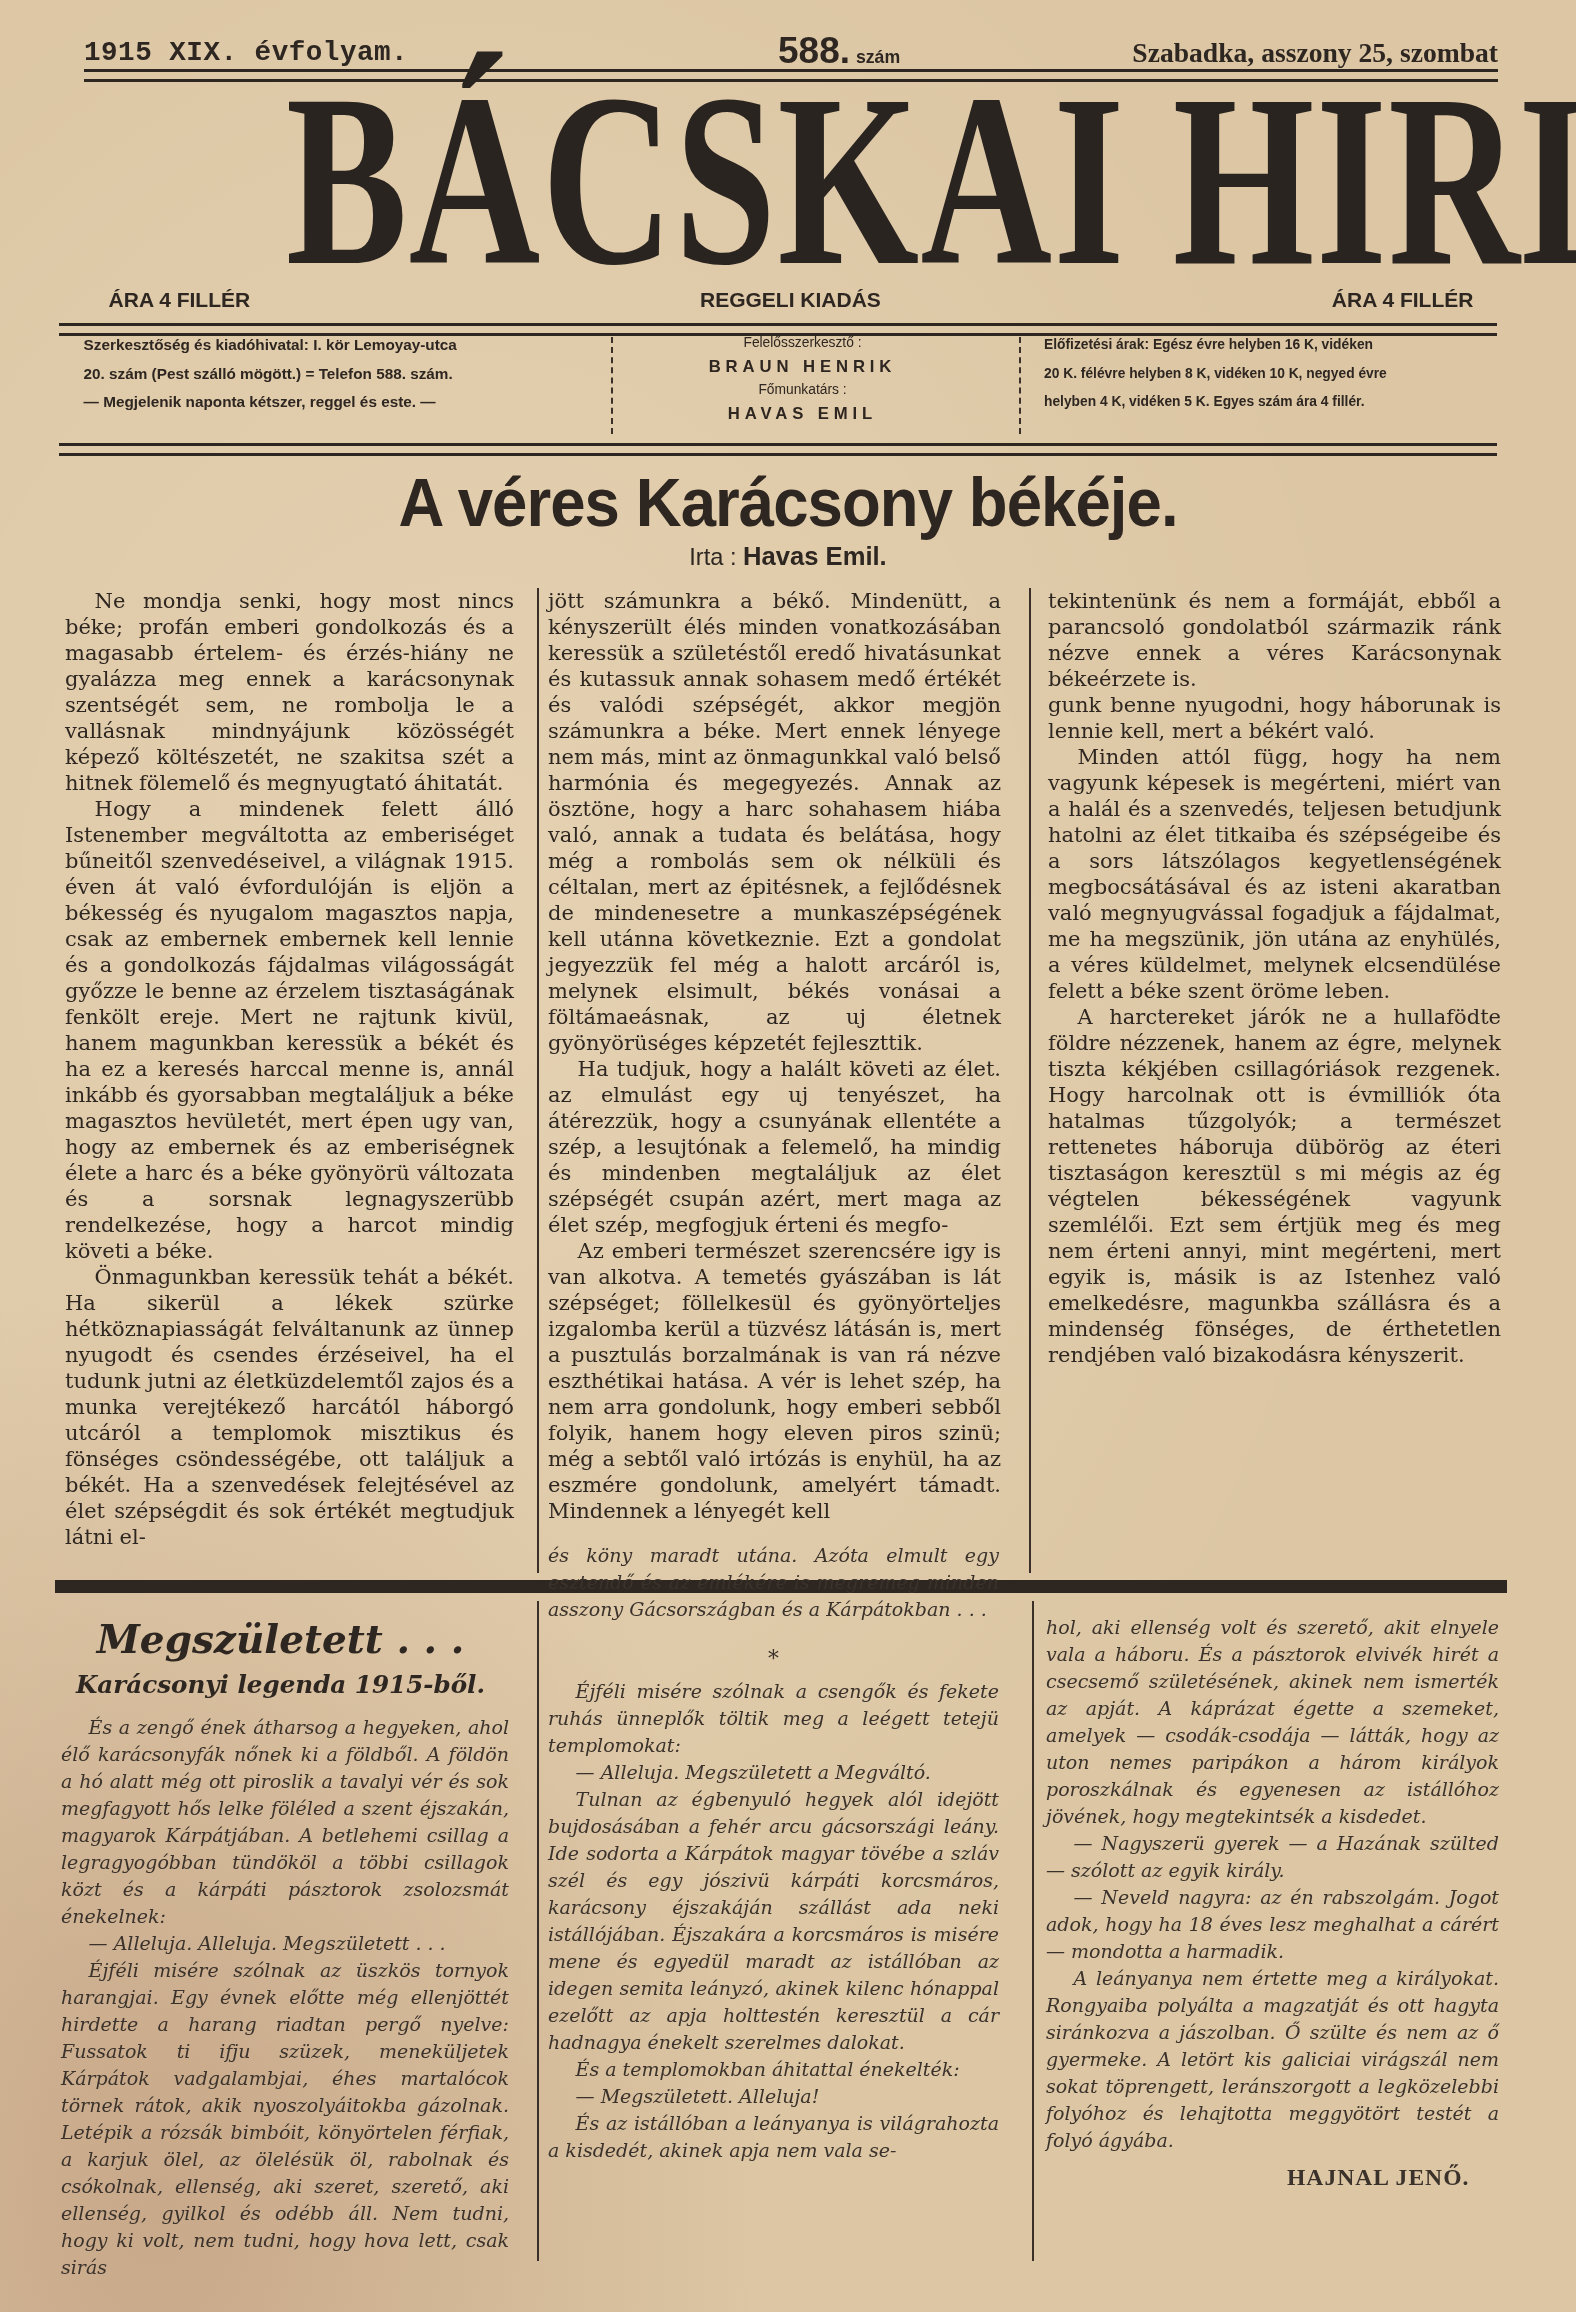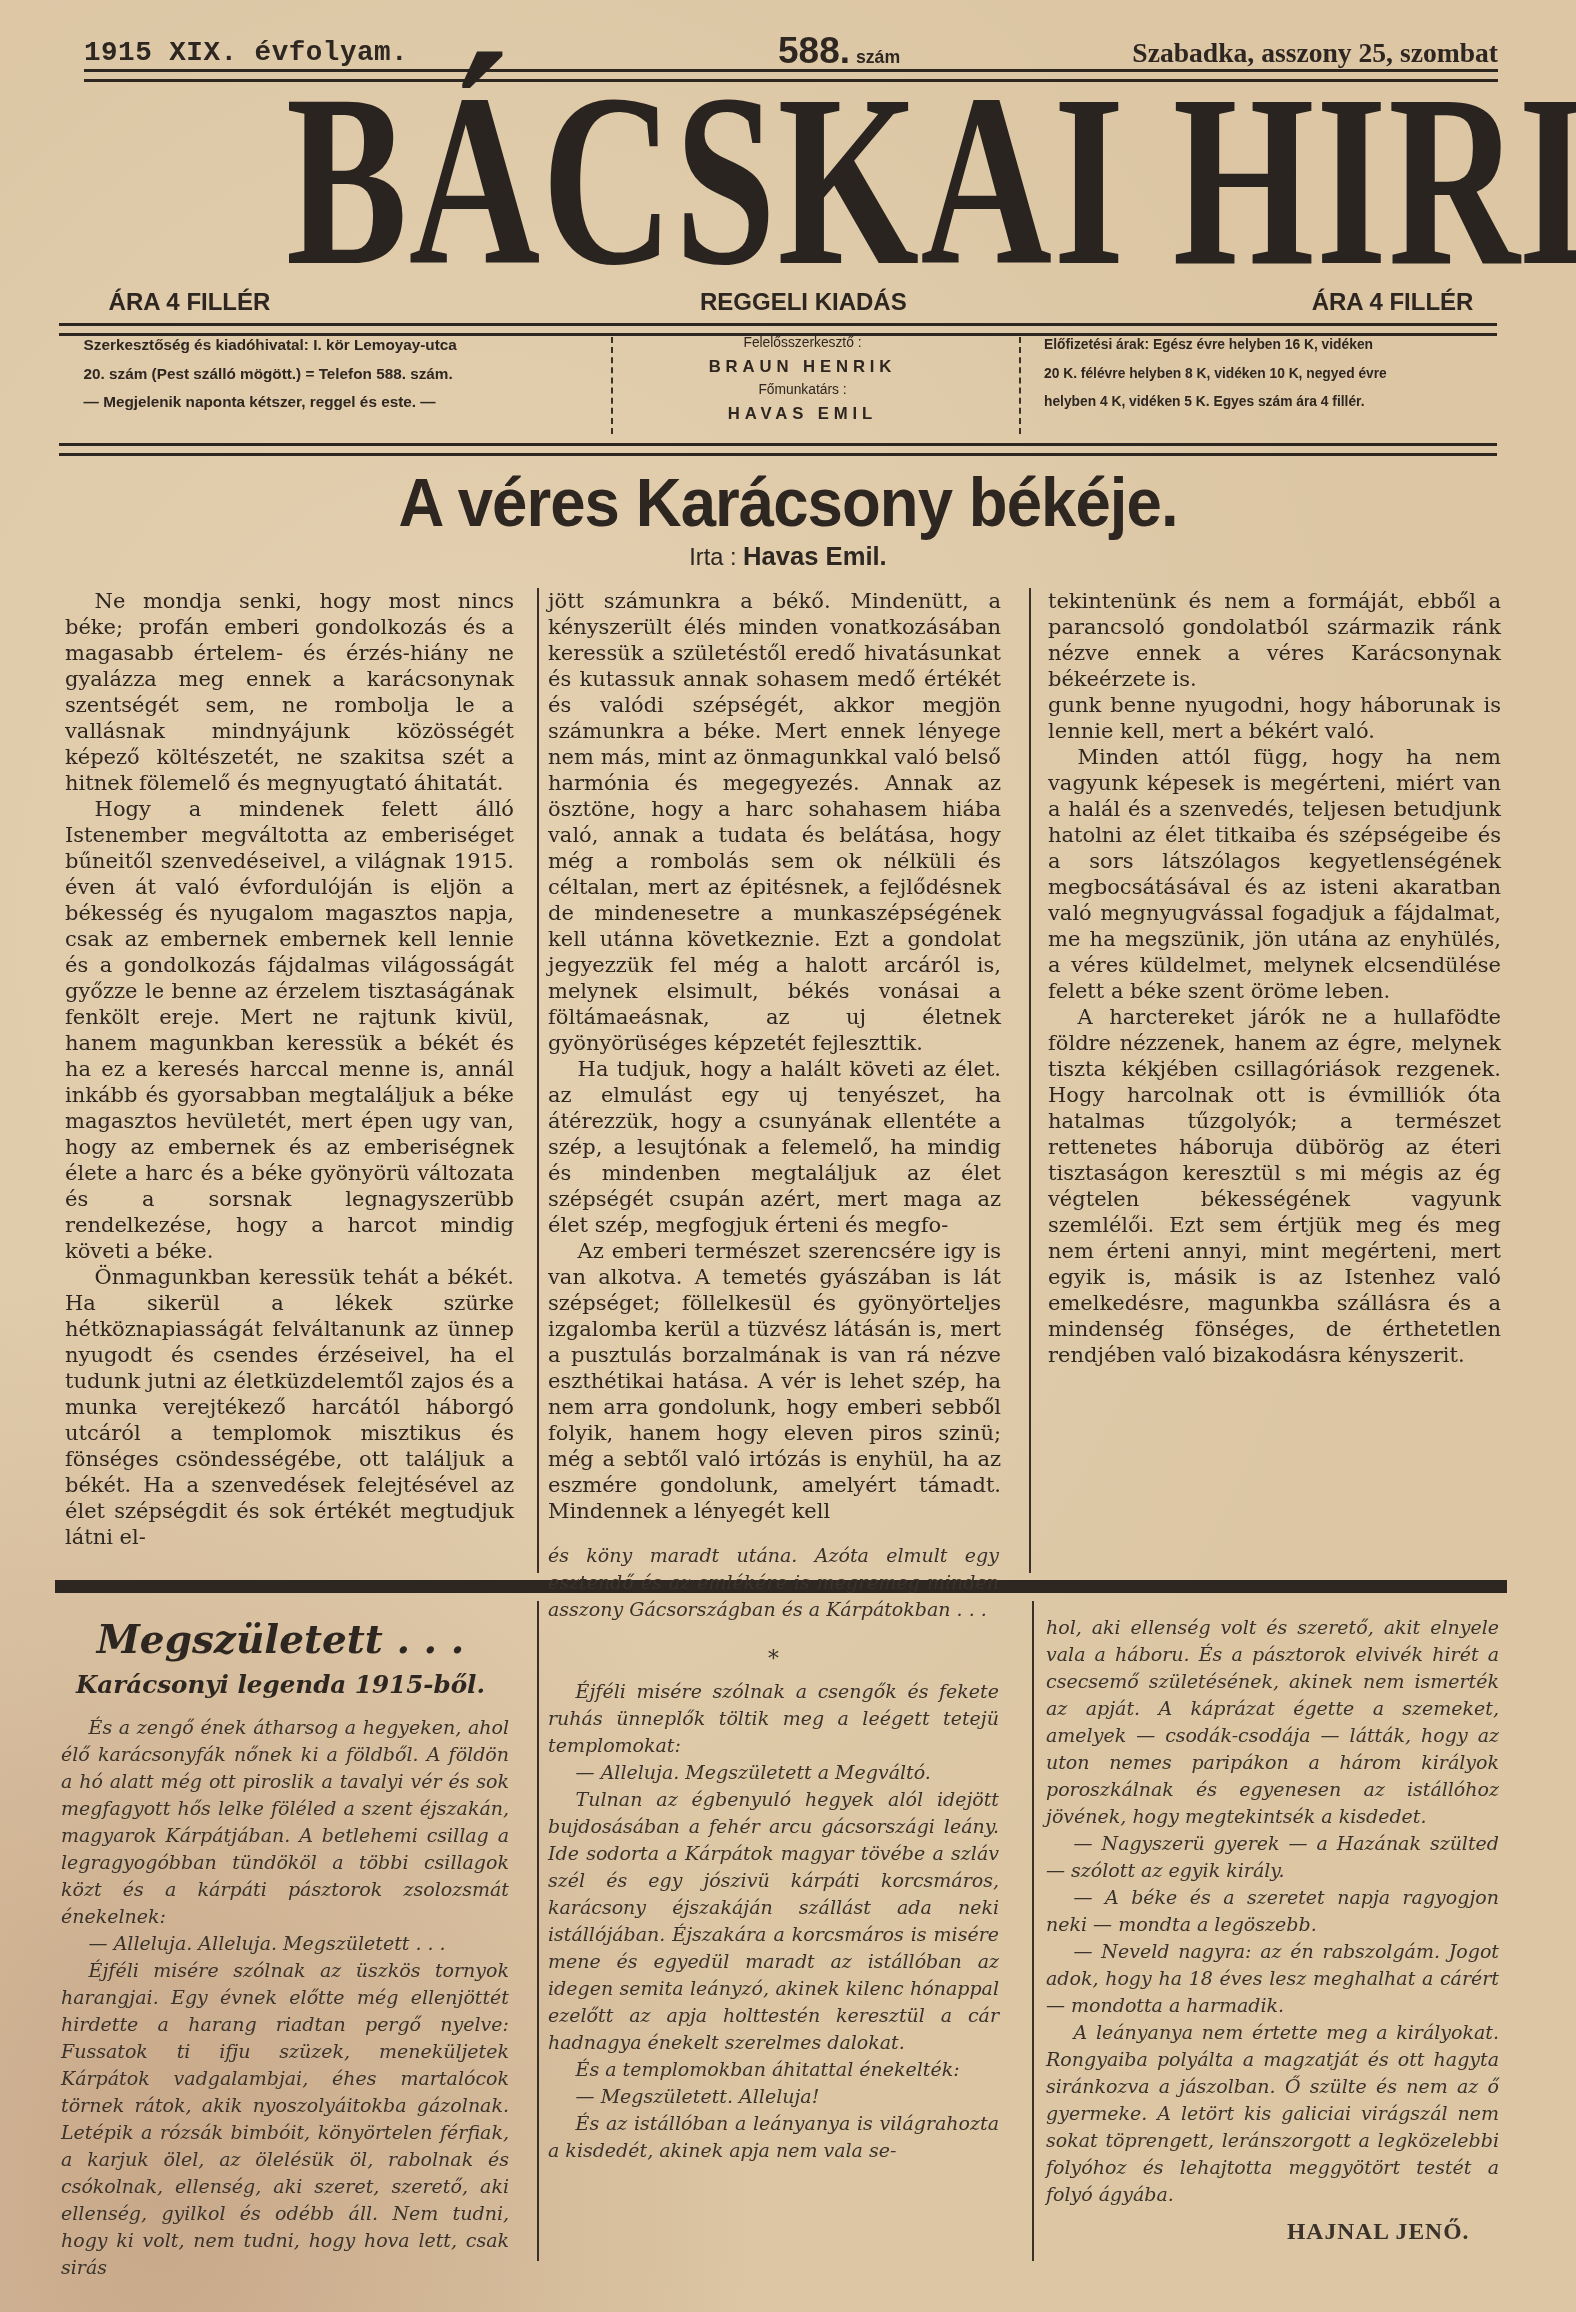--- a/index.html
+++ b/index.html
@@ -22,21 +22,21 @@
   .topline .mid small { font-size:17.7px; margin-left:5.9px; }
   .topline .right { position:absolute; right:0; top:7.9px; font-size:27.6px; }
   .rule-double { height:6.9px; border-top:3px solid #2e2620; border-bottom:3px solid #2e2620; }
   .masthead {
     top:77px; left:108px; width:1369px; height:207px;
     font-family:"Liberation Serif", serif; font-weight:bold;
     font-size:246px; line-height:207px; text-align:center;
     transform:scaleX(0.74); transform-origin:center;
     letter-spacing:2px; color:#2a2420; white-space:nowrap;
   }
-  .subline { top:288px; left:84px; width:1414px; height:29.6px; font-family:"Liberation Sans", sans-serif; font-weight:bold; font-size:24px; }
+  .subline { top:288px; left:84px; width:1414px; height:29.6px; font-family:"Liberation Sans", sans-serif; font-weight:bold; font-size:21px; }
   .subline span { position:absolute; top:0; }
   .infobox { top:331px; left:59px; width:1438px; height:108px; font-family:"Liberation Sans", sans-serif; font-weight:bold; }
   .infocol { position:absolute; top:0; height:108px; font-size:15.3px; line-height:28.6px; }
   .infocol.c1 { left:24.6px; width:493px; text-align:justify; }
   .infocol.c2 { left:581px; width:325px; text-align:center; font-size:13.8px; line-height:23.6px; font-weight:normal; }
   .infocol.c2 .big { font-size:16.7px; font-weight:bold; letter-spacing:4.9px; }
   .infocol.c3 { left:985px; width:463px; font-size:13.8px; }
   .vline { position:absolute; top:5.9px; width:0; height:97px; border-left:2px dashed #3a3028; }
   .headline {
     top:463px; left:0; width:1576px; text-align:center;
@@ -155,20 +155,19 @@
       <p>— Alleluja. Megszületett a Megváltó.</p>
       <p>Tulnan az égbenyuló hegyek alól idejött bujdosásában a fehér arcu gácsországi leány. Ide sodorta a Kárpátok magyar tövébe a szláv szél és egy jószivü kárpáti korcsmáros, karácsony éjszakáján szállást ada neki istállójában. Éjszakára a korcsmáros is misére mene és egyedül maradt az istállóban az idegen semita leányzó, akinek kilenc hónappal ezelőtt az apja holttestén keresztül a cár hadnagya énekelt szerelmes dalokat.</p>
       <p>És a templomokban áhitattal énekelték:</p>
       <p>— Megszületett. Alleluja!</p>
       <p>És az istállóban a leányanya is világrahozta a kisdedét, akinek apja nem vala se-</p>
     </div>
   <div class="colrule" style="left:1032px;top:1601px;height:660px;"></div>
   <div class="abs lcol" style="top:1614px;left:1046px;width:453px;" id="lcol2">
       <p class="noindent">hol, aki ellenség volt és szerető, akit elnyele vala a háboru. És a pásztorok elvivék hirét a csecsemő születésének, akinek nem ismerték az apját. A káprázat égette a szemeket, amelyek — csodák-csodája — látták, hogy az uton nemes paripákon a három királyok poroszkálnak és egyenesen az istállóhoz jövének, hogy megtekintsék a kisdedet.</p>
       <p>— Nagyszerü gyerek — a Hazának szülted — szólott az egyik király.</p>
-      <p>— A béke és a szeretet napja ragyogjon neki — mondta a legöszebb.</p>
       <p>— Neveld nagyra: az én rabszolgám. Jogot adok, hogy ha 18 éves lesz meghalhat a cárért — mondotta a harmadik.</p>
       <p>A leányanya nem értette meg a királyokat. Rongyaiba polyálta a magzatját és ott hagyta siránkozva a jászolban. Ő szülte és nem az ő gyermeke. A letört kis galiciai virágszál nem sokat töprengett, leránszorgott a legközelebbi folyóhoz és lehajtotta meggyötört testét a folyó ágyába.</p>
       <div class="signature">HAJNAL JENŐ.</div>
     </div>
 
 </div>
 
 
 </body></html>

